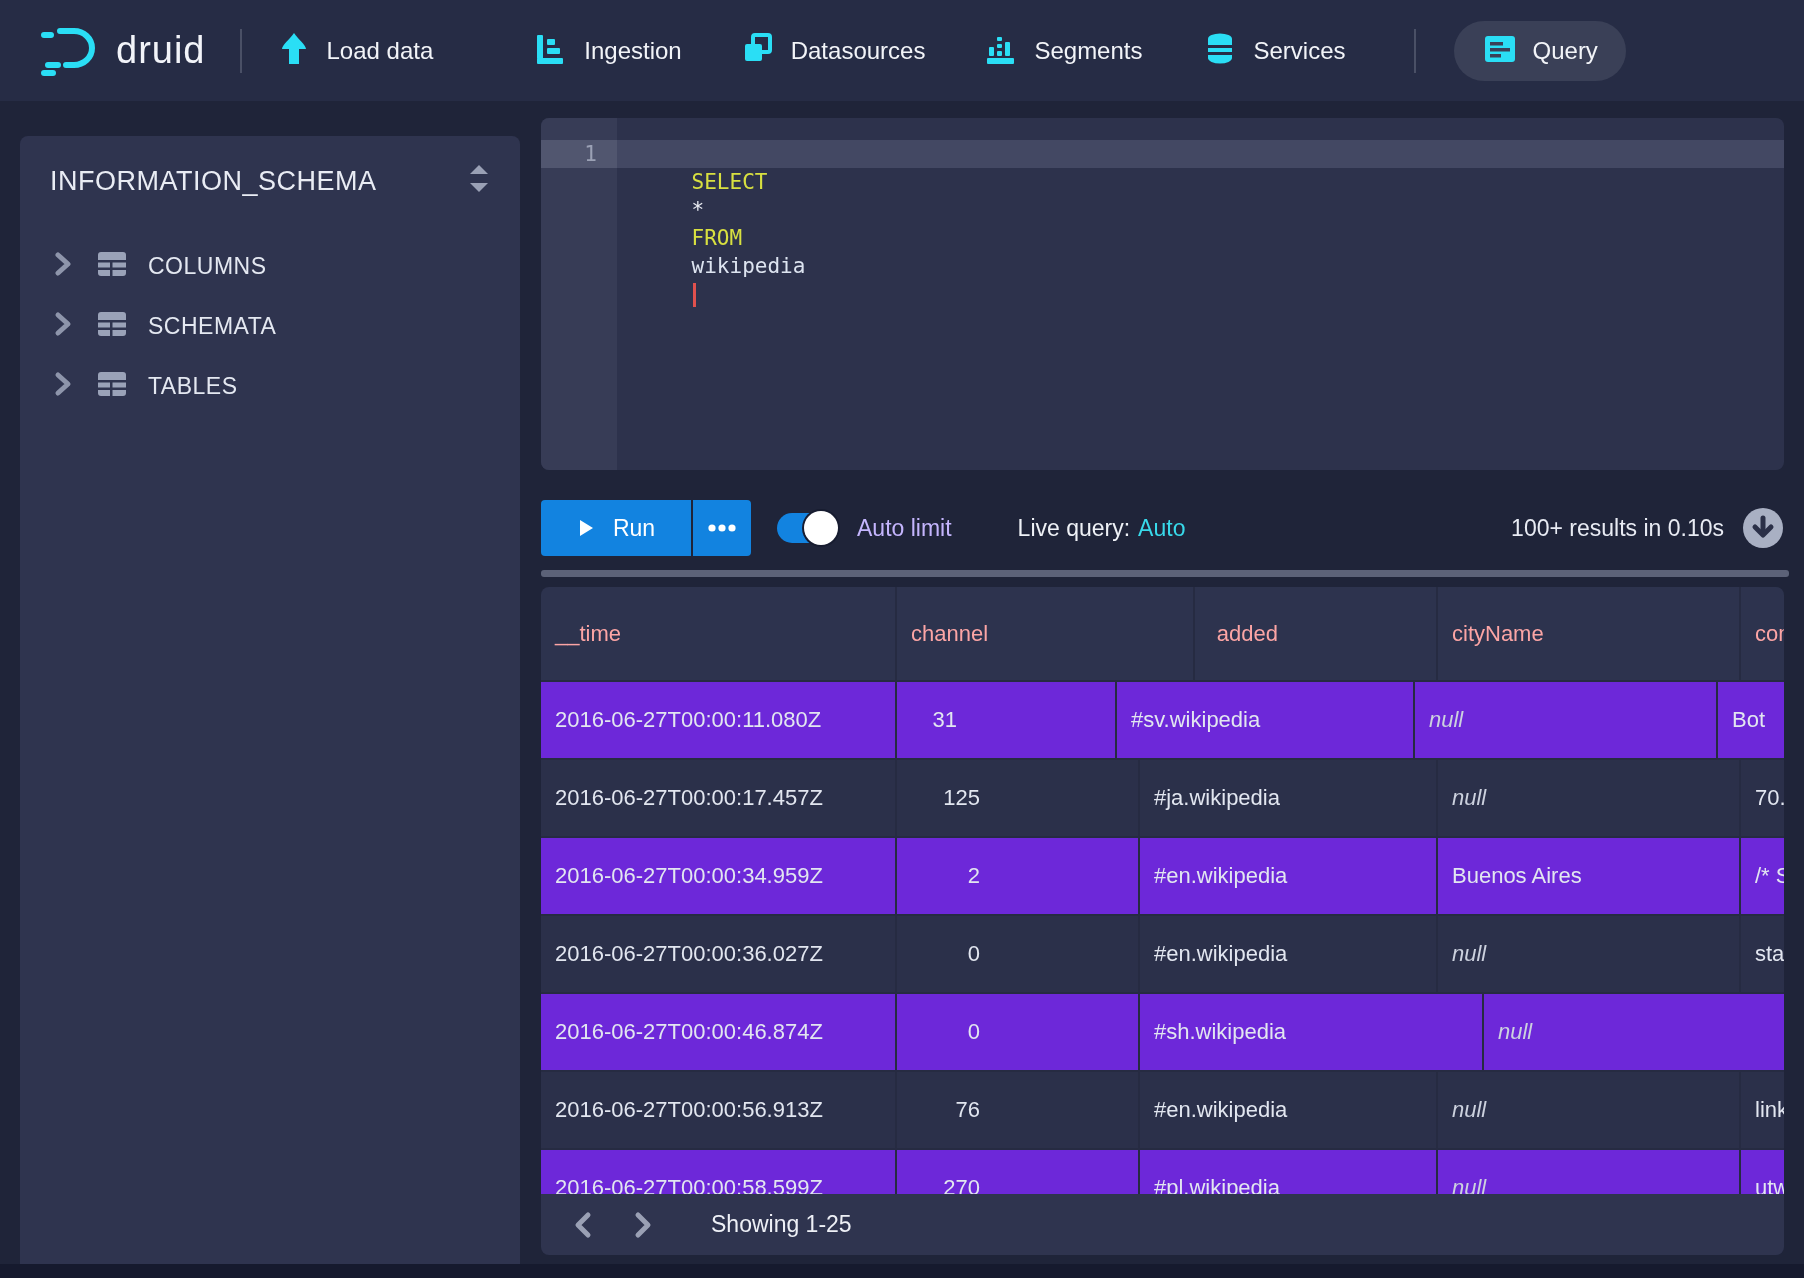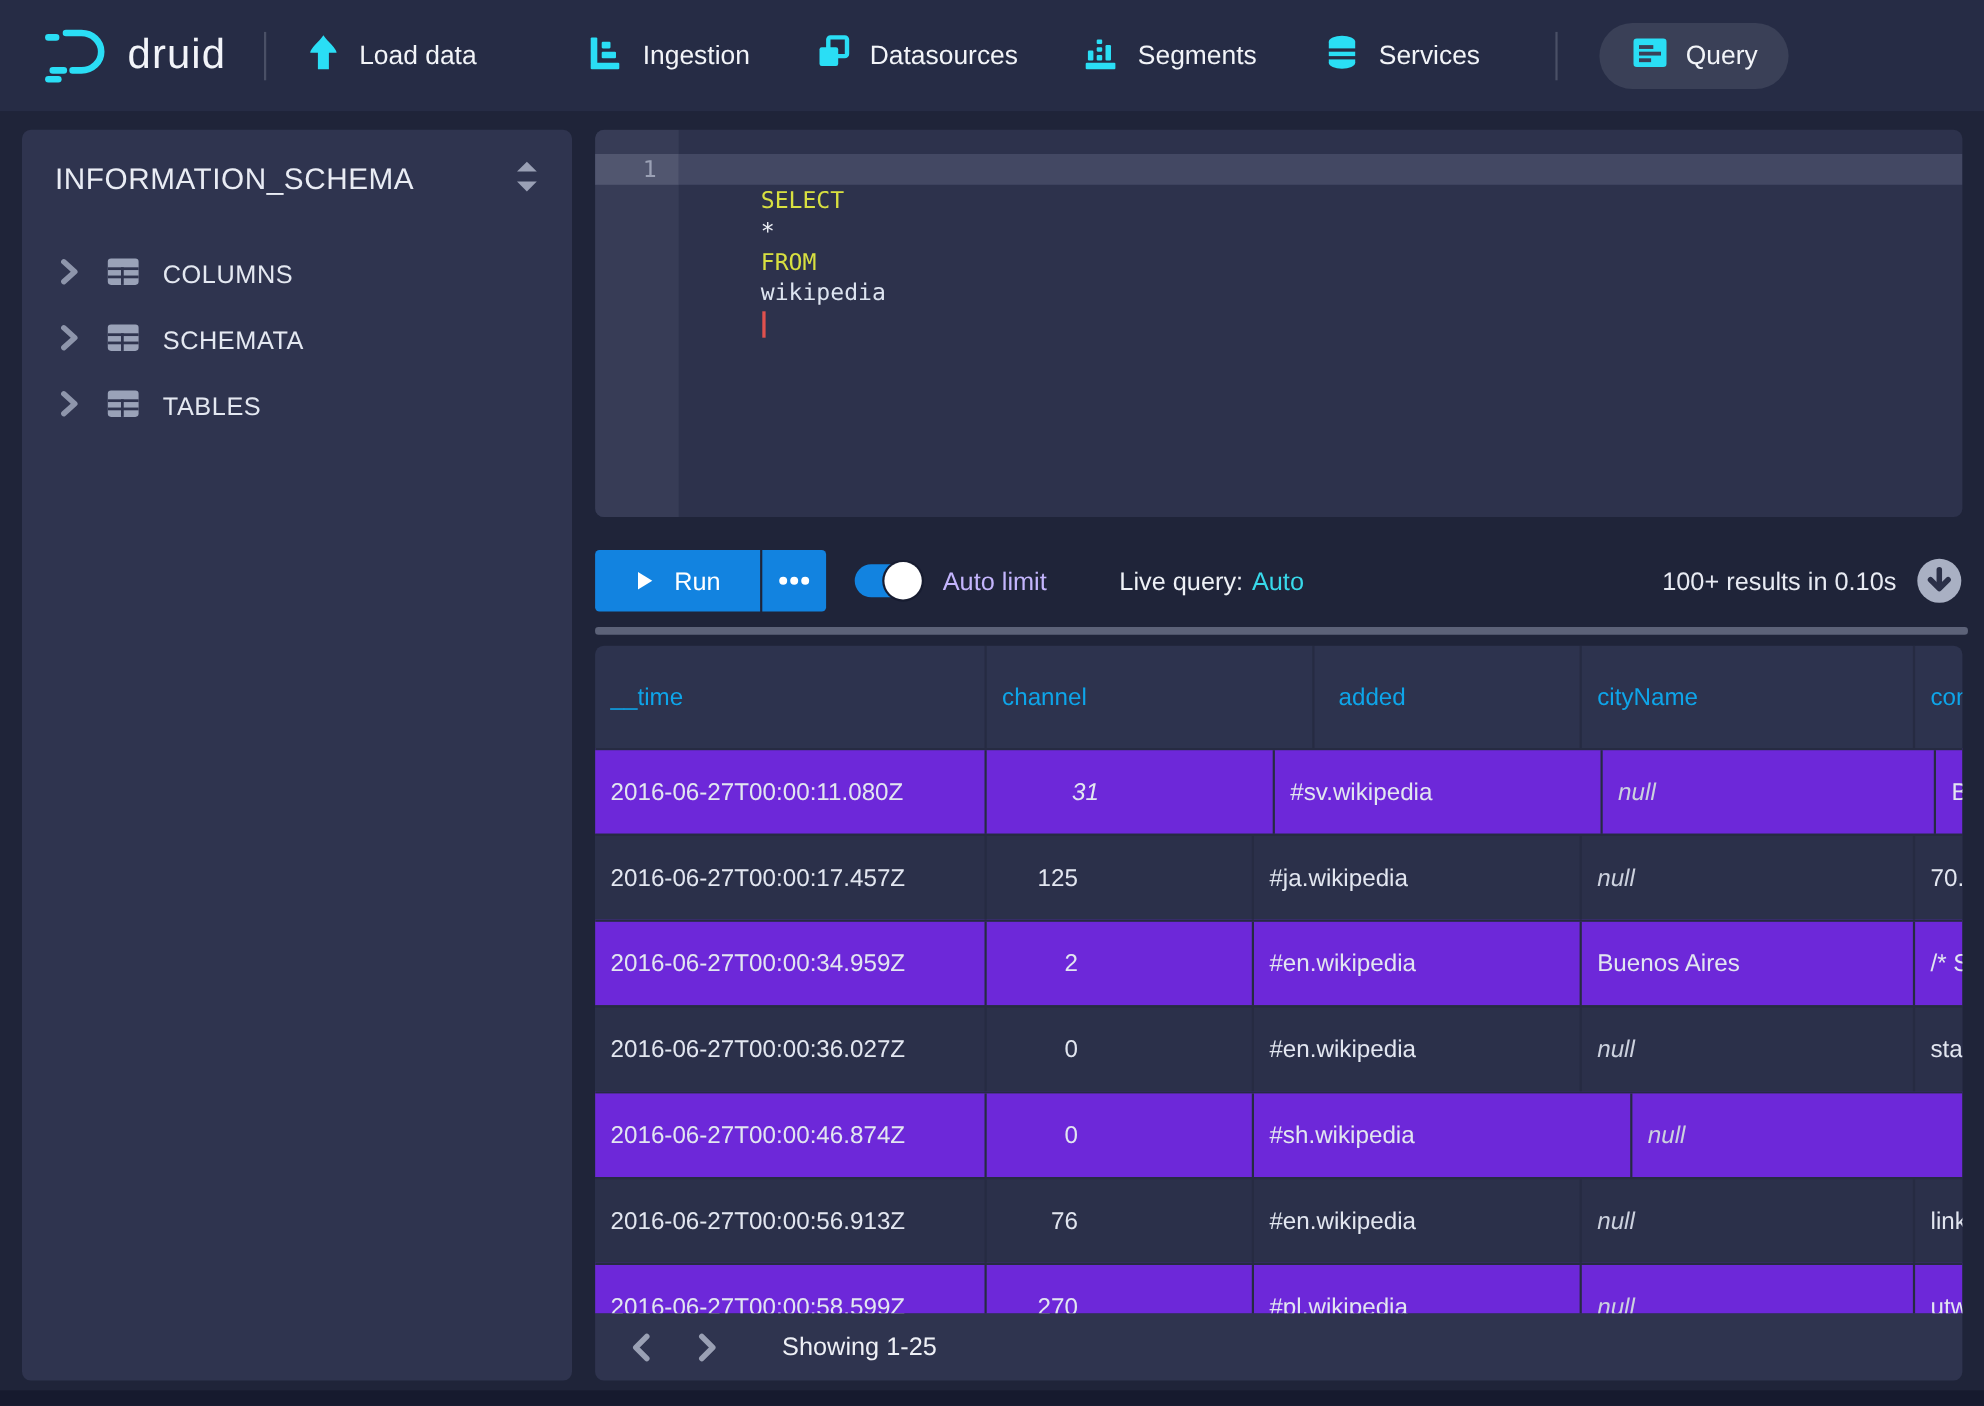--- a/index.html
+++ b/index.html
@@ -19,21 +19,21 @@
   .brand-text { font-size:38px; color:#f2f4f9; margin-left:12px; letter-spacing:1px; }
   .nav-sep { width:2px; height:44px; background:#4a5066; margin:0 34px; }
   .nav-item { display:flex; align-items:center; cursor:pointer; }
   .nav-item .nav-label { font-size:24px; color:#f2f4f8; margin-left:15px; }
   .nav-item.active {
     background:#3a4057; border-radius:31px; height:60px; padding:0 28px;justify-content:center;
   }
   .ml100{margin-left:100px} .ml58{margin-left:58px} .ml60{margin-left:60px} .ml4{margin-left:4px}
   
   .sidebar {
-    position:absolute; left:20px; top:118px; width:500px; height:1137px;
+    position:absolute; left:20px; top:136px; width:500px; height:1137px;
     background:#2f344f; border-radius:8px;
   }
   .sidebar-header { display:flex; align-items:center; padding:26px 26px 0 30px; }
   .sidebar-title { font-size:27px; color:#e9ecf4; letter-spacing:0.5px; flex:1; }
   .tree { margin-top:36px; }
   .tree-item { display:flex; align-items:center; height:60px; padding-left:32px; cursor:pointer; }
   .tree-item .tree-label { font-size:23px; color:#e4e8f1; margin-left:20px; letter-spacing:0.5px; }
   .tree-item .table-ic { margin-left:22px; }
   
   .editor {
@@ -88,21 +88,21 @@
   .download-btn { margin-left:18px; background:none; border:none; cursor:pointer; display:flex; }
   
   .hdivider { position:absolute; left:541px; top:570px; width:1248px; height:7px; background:#5c6278; border-radius:3px; cursor:pointer; }
   
   .results {
     position:absolute; left:541px; top:587px; width:1243px; height:607px;
     background:#2d334e; border-radius:8px 8px 0 0; overflow:hidden;
   }
   .thead-row { display:flex; height:93px; }
   .cell { flex:none; overflow:hidden; white-space:nowrap; border-right:2px solid #262b42; padding:0 14px; display:flex; align-items:center; font-size:22px; }
-  .header-cell { color:#0ea5e9; cursor:pointer; }
+  .header-cell { color:#fca5a5; cursor:pointer; }
   .trow { display:flex; height:78px; border-top:2px solid #262b42; }
   .trow.odd { background:#6d28d9; }
   .trow.even { background:#2b304a; }
   .body-cell { color:#e2e6f0; cursor:pointer; }
   .align-center { justify-content:flex-end; padding-right:158px; }
   .null-val { font-style:italic; color:#ccd1de; }
   
   .pager {
     position:absolute; left:541px; top:1194px; width:1243px; height:61px;
     background:#2f344f; border-radius:0 0 8px 8px;
@@ -322,21 +322,21 @@
   <div class="thead-row">
       <div class="cell header-cell" style="width: 356px;">__time</div>
       <div class="cell header-cell" style="width: 298px;">channel</div>
       <div class="cell header-cell align-center" style="width: 243px;">added</div>
       <div class="cell header-cell" style="width: 303px;">cityName</div>
       <div class="cell header-cell" style="width: 200px;">comment</div>
     </div>
   <div>
       <div class="trow odd">
         <div class="cell body-cell" style="width: 356px;">2016-06-27T00:00:11.080Z</div>
-        <div class="cell body-cell align-center" style="width: 262px; font-style: italic;">31</div>
+        <div class="cell body-cell align-center" style="width: 220px;">31</div>
         <div class="cell body-cell" style="width: 298px;">#sv.wikipedia</div>
         <div class="cell body-cell null-val" style="width: 303px;">null</div>
         <div class="cell body-cell" style="width: 200px;">Bot</div>
       </div>
       <div class="trow even">
         <div class="cell body-cell" style="width: 356px;">2016-06-27T00:00:17.457Z</div>
         <div class="cell body-cell align-center" style="width: 243px;">125</div>
         <div class="cell body-cell" style="width: 298px;">#ja.wikipedia</div>
         <div class="cell body-cell null-val" style="width: 303px;">null</div>
         <div class="cell body-cell" style="width: 200px;">70.</div>

